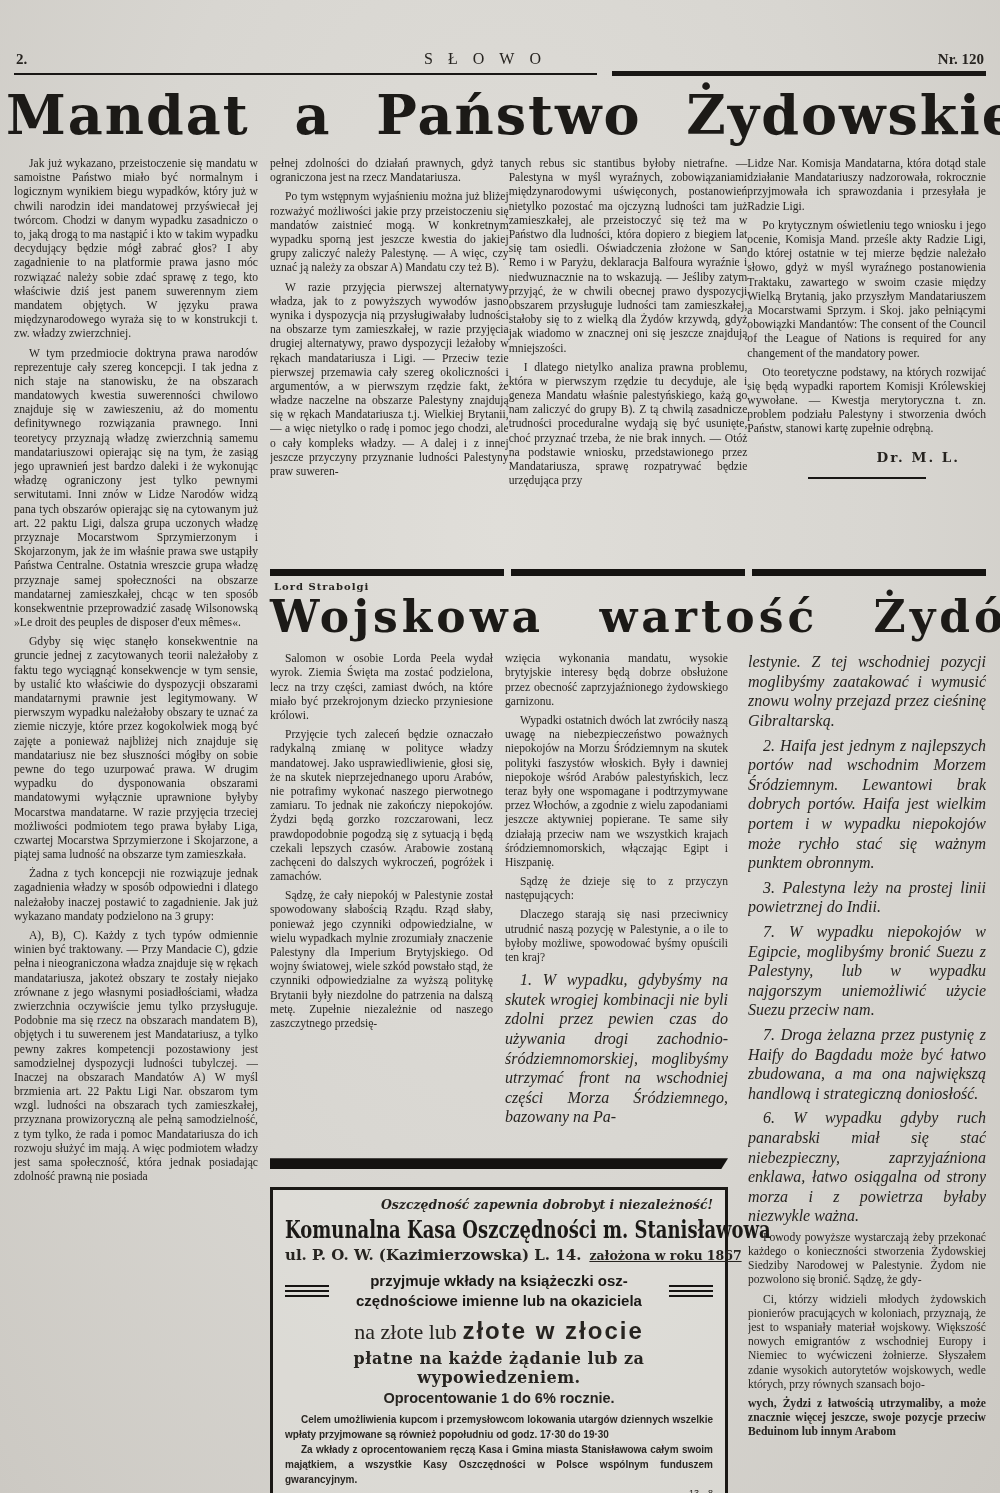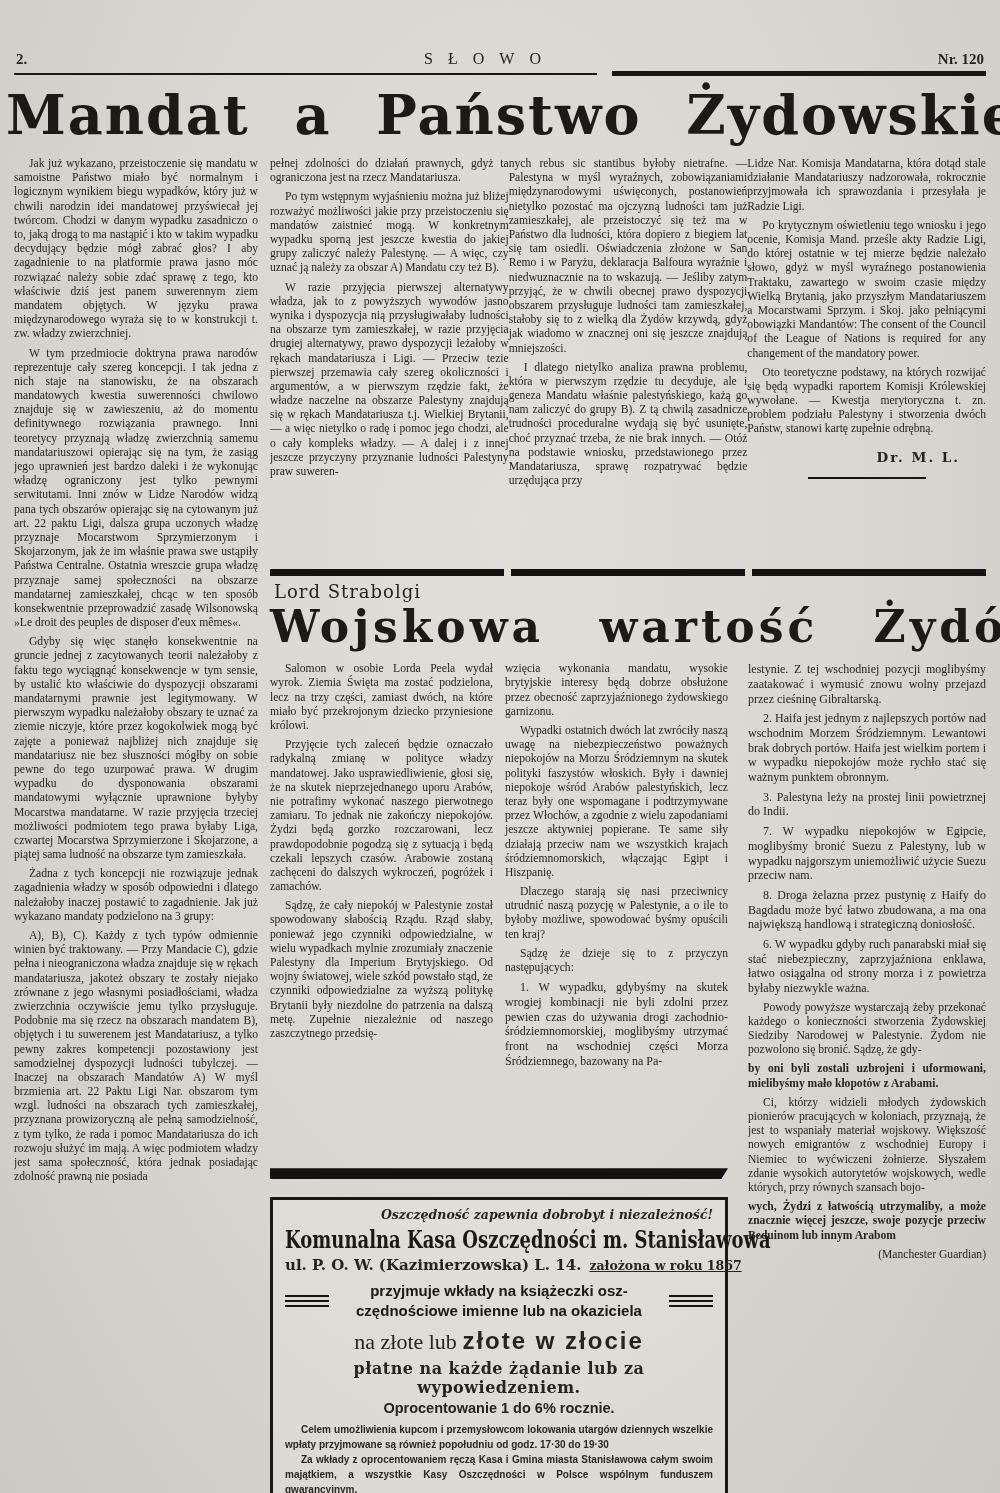--- a/index.html
+++ b/index.html
@@ -32,28 +32,28 @@
   .art1-cols { display:flex; gap:0; height:404px; overflow:hidden; }
   .art1-cols .col { flex:1; }
   .col4wrap { display:flex; flex-direction:column; }
   .signature { text-align:right; padding-right:26px; margin-top:12px;
     font-family:"DejaVu Serif", serif; font-weight:bold; font-size:13.5px; letter-spacing:2px; }
   .sig-rule { width:118px; height:2px; background:#191715; margin:12px auto 0 auto; }
   .para { margin:5px 0 0 0; text-indent:15px; text-align:justify;
     font-size:11.6px; line-height:1.225; }
   .para:first-child { margin-top:0; }
   .para.cont { text-indent:0; }
-  .para.i { font-size:12px; }
+  .para.i { font-style:italic; font-size:16px; }
   .para.b { font-weight:bold; }
   .para.r { text-align:right; text-indent:0; }
   
   .divider { display:flex; gap:7px; margin:8px 0 3px 0; }
   .divider span { flex:1; height:7px; background:#151311; }
   
-  .byline { margin:5px 0 0 4px; font-family:"DejaVu Serif", serif; font-weight:normal; font-size:18px; letter-spacing:1px; }
+  .byline { margin:5px 0 0 4px; font-family:"DejaVu Serif", serif; font-weight:bold; font-size:10px; letter-spacing:1px; }
   h2.headline2 {
     margin:2px 0 12px 0; text-align:center;
     font-family:"DejaVu Serif", serif; font-weight:bold;
     font-size:44px; line-height:1.05; letter-spacing:4px; word-spacing:36px;
     color:#1c1a17; white-space:nowrap;
   }
   .art2-cols { display:flex; gap:20px; }
   .art2-left { flex:1 1 auto; min-width:0; }
   .art2-ab { display:flex; gap:12px; height:498px; overflow:hidden; }
   .art2-ab .col { flex:1; }
@@ -150,22 +150,22 @@
         <div class="art2-left">
           <div class="art2-ab">
             <div class="col">
                 <p class="para">Salomon w osobie Lorda Peela wydał wyrok. Ziemia Święta ma zostać podzielona, lecz na trzy części, zamiast dwóch, na które miało być przekrojonym dziecko przyniesione królowi.</p>
                 <p class="para">Przyjęcie tych zaleceń będzie oznaczało radykalną zmianę w polityce władzy mandatowej. Jako usprawiedliwienie, głosi się, że na skutek nieprzejednanego uporu Arabów, nie potrafimy wykonać naszego pierwotnego zamiaru. To jednak nie zakończy niepokojów. Żydzi będą gorzko rozczarowani, lecz prawdopodobnie pogodzą się z sytuacją i będą czekali lepszych czasów. Arabowie zostaną zachęceni do dalszych wykroczeń, pogróżek i zamachów.</p>
                 <p class="para">Sądzę, że cały niepokój w Palestynie został spowodowany słabością Rządu. Rząd słaby, ponieważ jego czynniki odpowiedzialne, w wielu wypadkach mylnie zrozumiały znaczenie Palestyny dla Imperium Brytyjskiego. Od wojny światowej, wiele szkód powstało stąd, że czynniki odpowiedzialne za wyższą politykę Brytanii były niezdolne do patrzenia na dalszą metę. Zupełnie niezależnie od naszego zaszczytnego przedsię-</p>
               </div>
             <div class="col">
                 <p class="para cont">wzięcia wykonania mandatu, wysokie brytyjskie interesy będą dobrze obsłużone przez obecność zaprzyjaźnionego żydowskiego garnizonu.</p>
                 <p class="para">Wypadki ostatnich dwóch lat zwróciły naszą uwagę na niebezpieczeństwo poważnych niepokojów na Morzu Śródziemnym na skutek polityki faszystów włoskich. Były i dawniej niepokoje wśród Arabów palestyńskich, lecz teraz były one wspomagane i podtrzymywane przez Włochów, a zgodnie z wielu zapodaniami jeszcze aktywniej popierane. Te same siły działają przeciw nam we wszystkich krajach śródziemnomorskich, włączając Egipt i Hiszpanię.</p>
+                <p class="para">Sądzę że dzieje się to z przyczyn następujących:</p>
                 <p class="para">Dlaczego starają się nasi przeciwnicy utrudnić naszą pozycję w Palestynie, a o ile to byłoby możliwe, spowodować byśmy opuścili ten kraj?</p>
-                <p class="para">Sądzę że dzieje się to z przyczyn następujących:</p>
                 <p class="para i">1. W wypadku, gdybyśmy na skutek wrogiej kombinacji nie byli zdolni przez pewien czas do używania drogi zachodnio-śródziemnomorskiej, moglibyśmy utrzymać front na wschodniej części Morza Śródziemnego, bazowany na Pa-</p>
               </div>
           </div>
 
           <div class="ad">
             <div class="ad-bar"></div>
             <div class="ad-box">
               <div class="ad-slogan">Oszczędność zapewnia dobrobyt i niezależność!</div>
               <div class="ad-title">Komunalna Kasa Oszczędności m. Stanisławowa</div>
               <div class="ad-address">
@@ -190,24 +190,23 @@
               <div class="ad-ref">13—8</div>
             </div>
           </div>
         </div>
 
         <div class="col art2-c">
             <p class="para i cont">lestynie. Z tej wschodniej pozycji moglibyśmy zaatakować i wymusić znowu wolny przejazd przez cieśninę Gibraltarską.</p>
             <p class="para i">2. Haifa jest jednym z najlepszych portów nad wschodnim Morzem Śródziemnym. Lewantowi brak dobrych portów. Haifa jest wielkim portem i w wypadku niepokojów może rychło stać się ważnym punktem obronnym.</p>
             <p class="para i">3. Palestyna leży na prostej linii powietrznej do Indii.</p>
             <p class="para i">7. W wypadku niepokojów w Egipcie, moglibyśmy bronić Suezu z Palestyny, lub w wypadku najgorszym uniemożliwić użycie Suezu przeciw nam.</p>
-            <p class="para i">8. Droga żelazna przez pustynię z Haify do Bagdadu może być łatwo zbudowana, a ma ona największą handlową i strategiczną doniosłość.</p>
+            <p class="para i">7. Droga żelazna przez pustynię z Haify do Bagdadu może być łatwo zbudowana, a ma ona największą handlową i strategiczną doniosłość.</p>
             <p class="para i">6. W wypadku gdyby ruch panarabski miał się stać niebezpieczny, zaprzyjaźniona enklawa, łatwo osiągalna od strony morza i z powietrza byłaby niezwykle ważna.</p>
             <p class="para">Powody powyższe wystarczają żeby przekonać każdego o konieczności stworzenia Żydowskiej Siedziby Narodowej w Palestynie. Żydom nie pozwolono się bronić. Sądzę, że gdy-</p>
-            <p class="para b cont">by oni byli zostali uzbrojeni i uformowani, mielibyśmy mało kłopotów z Arabami.</p>
             <p class="para">Ci, którzy widzieli młodych żydowskich pionierów pracujących w koloniach, przyznają, że jest to wspaniały materiał wojskowy. Większość nowych emigrantów z wschodniej Europy i Niemiec to wyćwiczeni żołnierze. Słyszałem zdanie wysokich autorytetów wojskowych, wedle których, przy równych szansach bojo-</p>
             <p class="para b cont">wych, Żydzi z łatwością utrzymaliby, a może znacznie więcej jeszcze, swoje pozycje przeciw Beduinom lub innym Arabom</p>
             <p class="para r">(Manchester Guardian)</p>
           </div>
       </div>
 
     </div>
   </div>
 </div>
 

